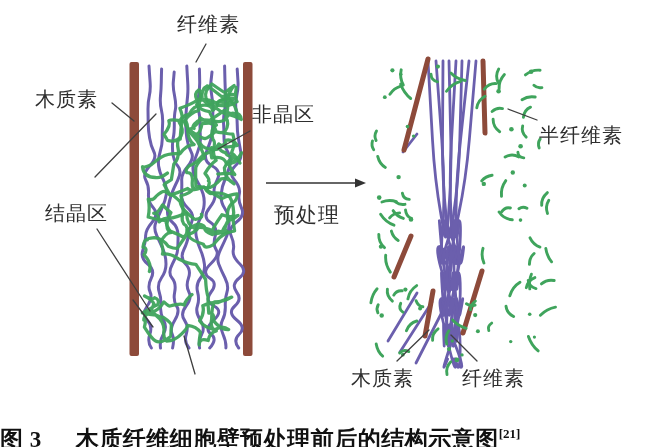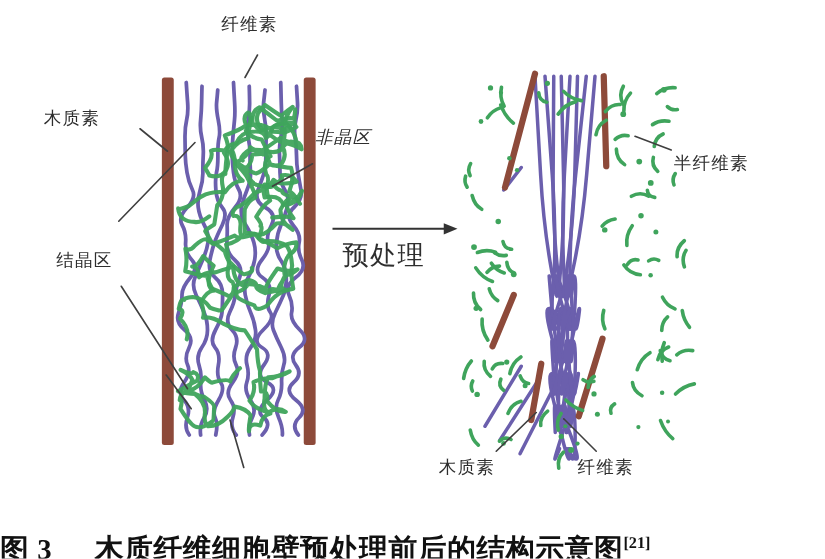--- a/index.html
+++ b/index.html
@@ -2,21 +2,21 @@
 <html><head>
 <meta charset="utf-8">
 <style>
   html,body{margin:0;padding:0;background:#ffffff;}
   #stage{
     position:relative;width:660px;height:447px;background:#ffffff;overflow:hidden;
     font-family:"Liberation Serif","DejaVu Serif",serif;color:#2b2b2b;
   }
   #art{position:absolute;left:0;top:0;}
   .lbl{
-    position:absolute;font-size:14px;letter-spacing:1px;color:#2e2e2e;
+    position:absolute;font-size:20px;letter-spacing:1px;color:#2e2e2e;
     white-space:nowrap;line-height:1.1;
   }
   .caption{
     position:absolute;left:0;top:424px;width:588px;
     font-weight:bold;font-size:23px;color:#111;letter-spacing:0.5px;
   }
   .caption .num{margin-right:34px;}
   .caption sup{font-size:13px;vertical-align:super;letter-spacing:0;}
 </style>
 </head>
@@ -175,25 +175,25 @@
     <g id="g-arrow">
         <line x1="266" y1="183" x2="359" y2="183" stroke="#333" stroke-width="1.6"></line>
         <polygon points="366,183 355,178.5 355,187.5" fill="#333"></polygon>
       </g>
   </svg>
 
   <div class="lbl" style="left:177px;top:13px;">纤维素</div>
 
   <div class="lbl" style="left:35px;top:88px;">木质素</div>
 
-  <div class="lbl" style="left:252px;top:103px;font-style:italic;">非晶区</div>
+  <div class="lbl" style="left:252px;top:103px;">非晶区</div>
 
   <div class="lbl" style="left:45px;top:202px;">结晶区</div>
 
-  <div class="lbl" style="left:274px;top:193px;font-size:21px;">预处理</div>
+  <div class="lbl" style="left:274px;top:204px;font-size:21px;">预处理</div>
 
   <div class="lbl" style="left:539px;top:124px;">半纤维素</div>
 
   <div class="lbl" style="left:351px;top:367px;">木质素</div>
 
   <div class="lbl" style="left:462px;top:367px;">纤维素</div>
 
   <div class="caption">
     <span class="num">图 3</span><span>木质纤维细胞壁预处理前后的结构示意图</span><sup>[21]</sup>
   </div>

